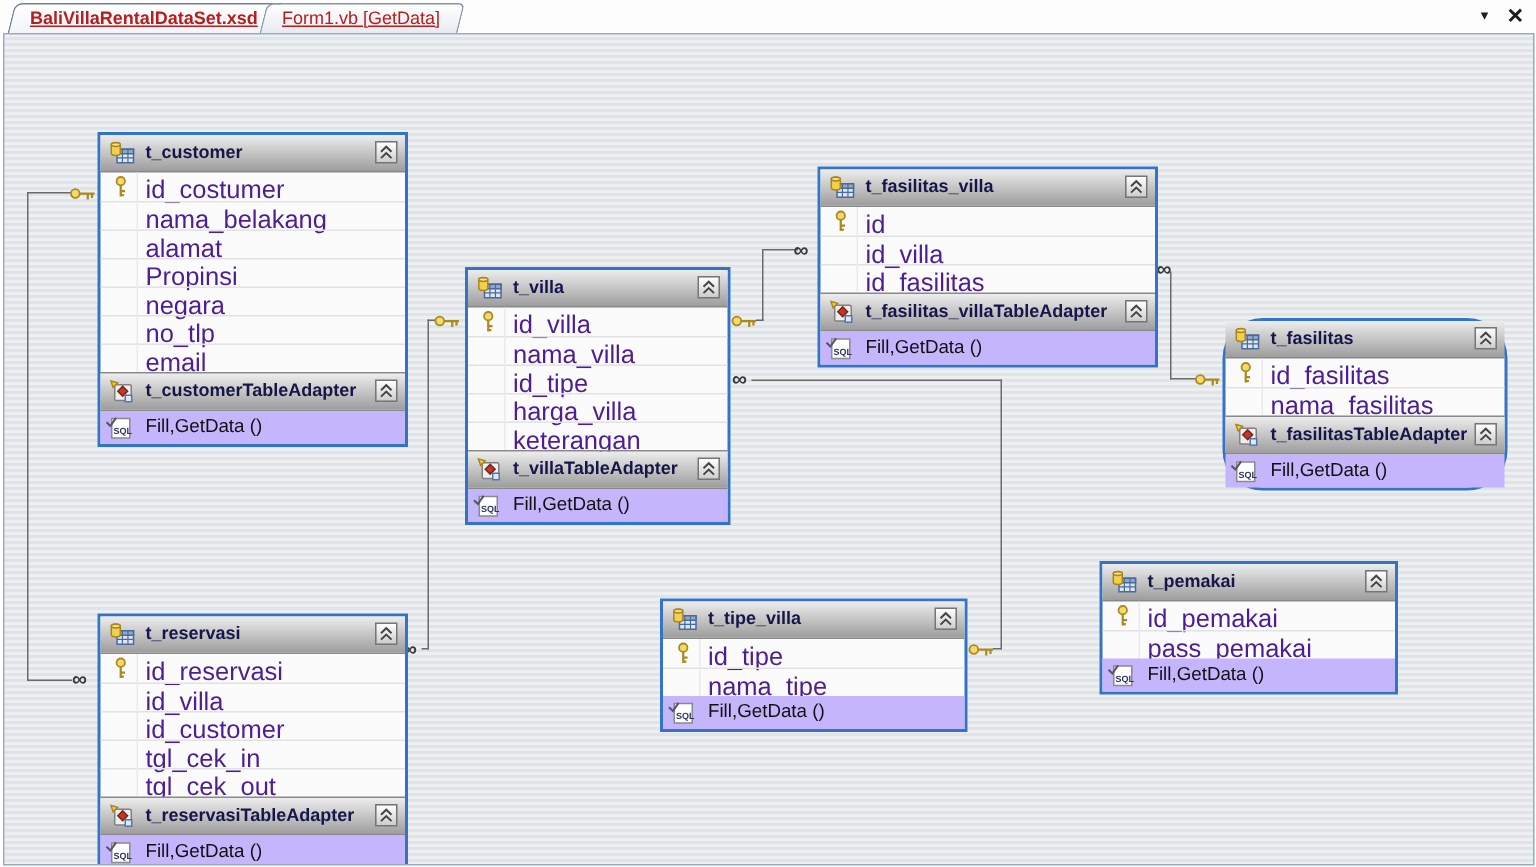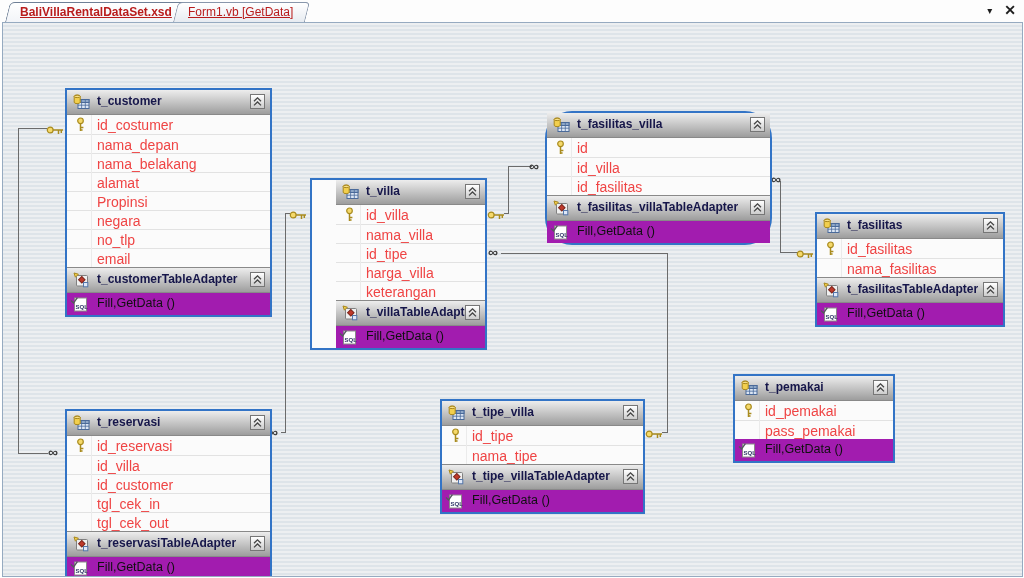--- a/index.html
+++ b/index.html
@@ -39,25 +39,25 @@
   .t-header.adp { border-top:1px solid #898989; }
   .t-title { position:absolute; left:30px; top:4px; font-size:12px; font-weight:bold; color:#16164a; white-space:nowrap; }
   .hicon { position:absolute; left:6px; top:4px; }
   .collapse {
     position:absolute; right:5px; top:4px; width:15px; height:15px; box-sizing:border-box;
     border:1px solid #767676; background:linear-gradient(#ffffff,#cdcdcd);
     display:flex; align-items:center; justify-content:center; cursor:default;
   }
   .rowlist { position:relative; }
   .rowlist::after { content:""; position:absolute; left:24px; top:0; bottom:0; width:1px; background:#ebebeb; }
-  .drow { position:relative; height:19px; box-sizing:border-box; font-size:14px; color:#ef4444; }
+  .drow { position:relative; height:19px; box-sizing:border-box; font-size:17px; color:#4c1d95; }
   .drow + .drow { border-top:1px solid #e2e2e2; }
   .drow .lbl { position:absolute; left:30px; top:2px; white-space:nowrap; }
   .rowkey { position:absolute; left:8px; top:2px; }
-  .method-row { position:relative; height:22px; background:#a21caf; font-size:12.5px; color:#101010; }
+  .method-row { position:relative; height:22px; background:#c4b5fd; font-size:12.5px; color:#101010; }
   .method-row .lbl { position:absolute; left:30px; top:3px; white-space:nowrap; }
   .sqlicon { position:absolute; left:3px; top:3px; }
 
   
   .rline { position:absolute; background:#6b6b6b; }
   .endkey { position:absolute; }
   .inf { position:absolute; width:16px; height:12px; font-size:14px; line-height:11px; font-weight:bold; color:#3a3a3a; }
 </style>
 </head>
 <body>
@@ -140,23 +140,20 @@
       </div>
       <div class="rowlist">
         <div class="drow">
             <span class="rowkey keyicon"><svg class="svg-rowkey-icon" width="11" height="15" viewBox="0 0 11 15">
     <circle cx="5.5" cy="3.8" r="2.8" fill="#f5d96b" stroke="#a98b1e" stroke-width="1.2"></circle>
     <path d="M5.5 6.6 V14 M5.5 10.4 H8.4 M5.5 13 H7.6" stroke="#a98b1e" stroke-width="1.5" fill="none"></path>
   </svg></span>
             <span class="lbl">id_costumer</span>
           </div>
         <div class="drow">
-            <span class="lbl">nama_depan</span>
-          </div>
-        <div class="drow">
             <span class="lbl">nama_belakang</span>
           </div>
         <div class="drow">
             <span class="lbl">alamat</span>
           </div>
         <div class="drow">
             <span class="lbl">Propinsi</span>
           </div>
         <div class="drow">
             <span class="lbl">negara</span>
@@ -185,21 +182,21 @@
       <div class="method-row">
         <span class="sqlicon sqli"><svg class="svg-sql-icon" width="18" height="16" viewBox="0 0 18 16">
     <rect x="4.5" y="2" width="12" height="13" fill="#ffffff" stroke="#8a8a8a"></rect>
     <text x="5.6" y="12.6" font-size="6" font-weight="bold" fill="#2e3566">SQL</text>
     <path d="M1 4.5 L3.6 7 L7.4 1.6" stroke="#55585e" stroke-width="1.4" fill="none"></path>
   </svg></span>
         <span class="lbl">Fill,GetData ()</span>
       </div>
     </div>
 
-    <div class="dtable" style="left:310px;top:178px;width:177px;padding-left:24px;">
+    <div class="dtable" style="left:310px;top:178px;width:177px;">
       <div class="t-header">
         <span class="hicon tblicon"><svg class="svg-table-icon" width="17" height="16" viewBox="0 0 17 16">
     <rect x="5" y="5.5" width="11" height="9" fill="#dce6f4" stroke="#4a6a9a"></rect>
     <rect x="5" y="5.5" width="11" height="3" fill="#8fa8c8" stroke="#4a6a9a"></rect>
     <path d="M8.6 5.5 V14.5 M12.3 5.5 V14.5 M5 11.2 H16" stroke="#4a6a9a" stroke-width="0.8" fill="none"></path>
     <path d="M1.2 2.4 Q1.2 1 4.2 1 Q7.2 1 7.2 2.4 V8.2 Q7.2 9.6 4.2 9.6 Q1.2 9.6 1.2 8.2 Z" fill="#f2cf4e" stroke="#a8871c"></path>
     <ellipse cx="4.2" cy="2.4" rx="3" ry="1.2" fill="#f8e08a" stroke="#a8871c"></ellipse>
   </svg></span>
         <span class="t-title">t_villa</span>
         <span class="collapse cbtn">
@@ -246,21 +243,21 @@
       <div class="method-row">
         <span class="sqlicon sqli"><svg class="svg-sql-icon" width="18" height="16" viewBox="0 0 18 16">
     <rect x="4.5" y="2" width="12" height="13" fill="#ffffff" stroke="#8a8a8a"></rect>
     <text x="5.6" y="12.6" font-size="6" font-weight="bold" fill="#2e3566">SQL</text>
     <path d="M1 4.5 L3.6 7 L7.4 1.6" stroke="#55585e" stroke-width="1.4" fill="none"></path>
   </svg></span>
         <span class="lbl">Fill,GetData ()</span>
       </div>
     </div>
 
-    <div class="dtable" style="left:545px;top:111px;width:227px;border-radius:27px;">
+    <div class="dtable" style="left:545px;top:111px;width:227px;">
       <div class="t-header">
         <span class="hicon tblicon"><svg class="svg-table-icon" width="17" height="16" viewBox="0 0 17 16">
     <rect x="5" y="5.5" width="11" height="9" fill="#dce6f4" stroke="#4a6a9a"></rect>
     <rect x="5" y="5.5" width="11" height="3" fill="#8fa8c8" stroke="#4a6a9a"></rect>
     <path d="M8.6 5.5 V14.5 M12.3 5.5 V14.5 M5 11.2 H16" stroke="#4a6a9a" stroke-width="0.8" fill="none"></path>
     <path d="M1.2 2.4 Q1.2 1 4.2 1 Q7.2 1 7.2 2.4 V8.2 Q7.2 9.6 4.2 9.6 Q1.2 9.6 1.2 8.2 Z" fill="#f2cf4e" stroke="#a8871c"></path>
     <ellipse cx="4.2" cy="2.4" rx="3" ry="1.2" fill="#f8e08a" stroke="#a8871c"></ellipse>
   </svg></span>
         <span class="t-title">t_fasilitas_villa</span>
         <span class="collapse cbtn">
@@ -301,21 +298,21 @@
       <div class="method-row">
         <span class="sqlicon sqli"><svg class="svg-sql-icon" width="18" height="16" viewBox="0 0 18 16">
     <rect x="4.5" y="2" width="12" height="13" fill="#ffffff" stroke="#8a8a8a"></rect>
     <text x="5.6" y="12.6" font-size="6" font-weight="bold" fill="#2e3566">SQL</text>
     <path d="M1 4.5 L3.6 7 L7.4 1.6" stroke="#55585e" stroke-width="1.4" fill="none"></path>
   </svg></span>
         <span class="lbl">Fill,GetData ()</span>
       </div>
     </div>
 
-    <div class="dtable" style="left:815px;top:212px;width:190px;">
+    <div class="dtable" style="left:815px;top:212px;width:190px;border-radius:27px;">
       <div class="t-header">
         <span class="hicon tblicon"><svg class="svg-table-icon" width="17" height="16" viewBox="0 0 17 16">
     <rect x="5" y="5.5" width="11" height="9" fill="#dce6f4" stroke="#4a6a9a"></rect>
     <rect x="5" y="5.5" width="11" height="3" fill="#8fa8c8" stroke="#4a6a9a"></rect>
     <path d="M8.6 5.5 V14.5 M12.3 5.5 V14.5 M5 11.2 H16" stroke="#4a6a9a" stroke-width="0.8" fill="none"></path>
     <path d="M1.2 2.4 Q1.2 1 4.2 1 Q7.2 1 7.2 2.4 V8.2 Q7.2 9.6 4.2 9.6 Q1.2 9.6 1.2 8.2 Z" fill="#f2cf4e" stroke="#a8871c"></path>
     <ellipse cx="4.2" cy="2.4" rx="3" ry="1.2" fill="#f8e08a" stroke="#a8871c"></ellipse>
   </svg></span>
         <span class="t-title">t_fasilitas</span>
         <span class="collapse cbtn">
@@ -442,45 +439,31 @@
             <span class="rowkey keyicon"><svg class="svg-rowkey-icon" width="11" height="15" viewBox="0 0 11 15">
     <circle cx="5.5" cy="3.8" r="2.8" fill="#f5d96b" stroke="#a98b1e" stroke-width="1.2"></circle>
     <path d="M5.5 6.6 V14 M5.5 10.4 H8.4 M5.5 13 H7.6" stroke="#a98b1e" stroke-width="1.5" fill="none"></path>
   </svg></span>
             <span class="lbl">id_tipe</span>
           </div>
         <div class="drow">
             <span class="lbl">nama_tipe</span>
           </div>
       </div>
-      <div class="t-header adp">
-        <span class="hicon adpicon"><svg class="svg-adapter-icon" width="16" height="16" viewBox="0 0 16 16">
-    <rect x="3.5" y="3.5" width="11" height="10.5" rx="1" fill="#efefef" stroke="#808080"></rect>
-    <rect x="6.5" y="5.5" width="4.6" height="4.6" transform="rotate(45 8.8 7.8)" fill="#c0392b" stroke="#7c241a"></rect>
-    <rect x="10.5" y="10.5" width="4.3" height="4.3" fill="#dfe8f8" stroke="#5577aa"></rect>
-    <path d="M1 1 L5.4 2.2 L2.4 5.2 Z" fill="#f2cf4e" stroke="#a8871c"></path>
-  </svg></span>
-        <span class="t-title">t_tipe_villaTableAdapter</span>
-        <span class="collapse cbtn">
-            <svg class="svg-collapse-icon" width="13" height="13" viewBox="0 0 13 13">
-    <path d="M3 6.2 L6.5 2.8 L10 6.2 M3 10.4 L6.5 7 L10 10.4" stroke="#444444" stroke-width="1.3" fill="none"></path>
-  </svg>
-          </span>
-      </div>
-      <div class="method-row">
-        <span class="sqlicon sqli"><svg class="svg-sql-icon" width="18" height="16" viewBox="0 0 18 16">
-    <rect x="4.5" y="2" width="12" height="13" fill="#ffffff" stroke="#8a8a8a"></rect>
-    <text x="5.6" y="12.6" font-size="6" font-weight="bold" fill="#2e3566">SQL</text>
-    <path d="M1 4.5 L3.6 7 L7.4 1.6" stroke="#55585e" stroke-width="1.4" fill="none"></path>
-  </svg></span>
-        <span class="lbl">Fill,GetData ()</span>
-      </div>
-    </div>
-
-    <div class="dtable" style="left:733px;top:374px;width:162px;">
+      <div class="method-row">
+        <span class="sqlicon sqli"><svg class="svg-sql-icon" width="18" height="16" viewBox="0 0 18 16">
+    <rect x="4.5" y="2" width="12" height="13" fill="#ffffff" stroke="#8a8a8a"></rect>
+    <text x="5.6" y="12.6" font-size="6" font-weight="bold" fill="#2e3566">SQL</text>
+    <path d="M1 4.5 L3.6 7 L7.4 1.6" stroke="#55585e" stroke-width="1.4" fill="none"></path>
+  </svg></span>
+        <span class="lbl">Fill,GetData ()</span>
+      </div>
+    </div>
+
+    <div class="dtable" style="left:733px;top:374px;width:199px;">
       <div class="t-header">
         <span class="hicon tblicon"><svg class="svg-table-icon" width="17" height="16" viewBox="0 0 17 16">
     <rect x="5" y="5.5" width="11" height="9" fill="#dce6f4" stroke="#4a6a9a"></rect>
     <rect x="5" y="5.5" width="11" height="3" fill="#8fa8c8" stroke="#4a6a9a"></rect>
     <path d="M8.6 5.5 V14.5 M12.3 5.5 V14.5 M5 11.2 H16" stroke="#4a6a9a" stroke-width="0.8" fill="none"></path>
     <path d="M1.2 2.4 Q1.2 1 4.2 1 Q7.2 1 7.2 2.4 V8.2 Q7.2 9.6 4.2 9.6 Q1.2 9.6 1.2 8.2 Z" fill="#f2cf4e" stroke="#a8871c"></path>
     <ellipse cx="4.2" cy="2.4" rx="3" ry="1.2" fill="#f8e08a" stroke="#a8871c"></ellipse>
   </svg></span>
         <span class="t-title">t_pemakai</span>
         <span class="collapse cbtn">

